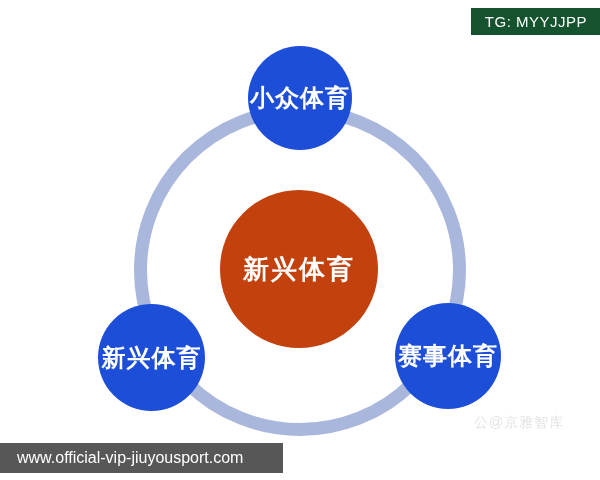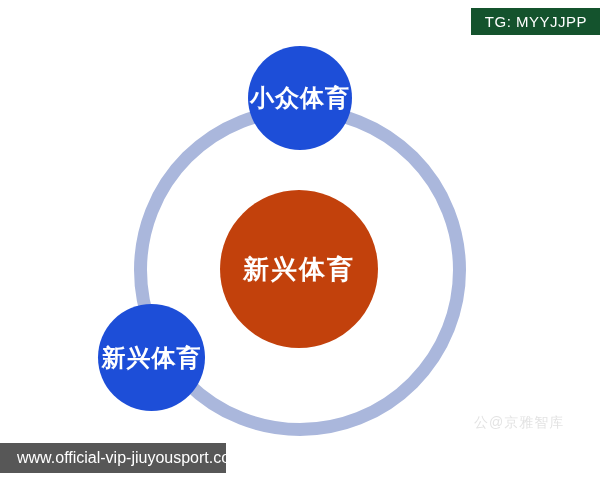--- a/index.html
+++ b/index.html
@@ -71,21 +71,21 @@
     letter-spacing: 0.5px;
     display: flex;
     align-items: center;
   }
 
   
   .url-bar {
     position: absolute;
     left: 0;
     top: 443px;
-    width: 226px;
+    width: 283px;
     height: 30px;
     background: #575757;
     color: #ffffff;
     font-size: 16px;
     display: flex;
     align-items: center;
     padding-left: 17px;
     box-sizing: border-box;
     white-space: nowrap;
   }
@@ -119,20 +119,23 @@
   </div>
 
   <div class="node node-blue node-top">
     <span>小众体育</span>
   </div>
 
   <div class="node node-blue node-bl">
     <span>新兴体育</span>
   </div>
 
+  <div class="node node-blue node-br">
+    <span>赛事体育</span>
+  </div>
 
   <div class="watermark">公@京雅智库</div>
 
   <div class="tg-badge">
     <span>TG: MYYJJPP</span>
   </div>
 
   <div class="url-bar">
     <span>www.official-vip-jiuyousport.com</span>
   </div>

